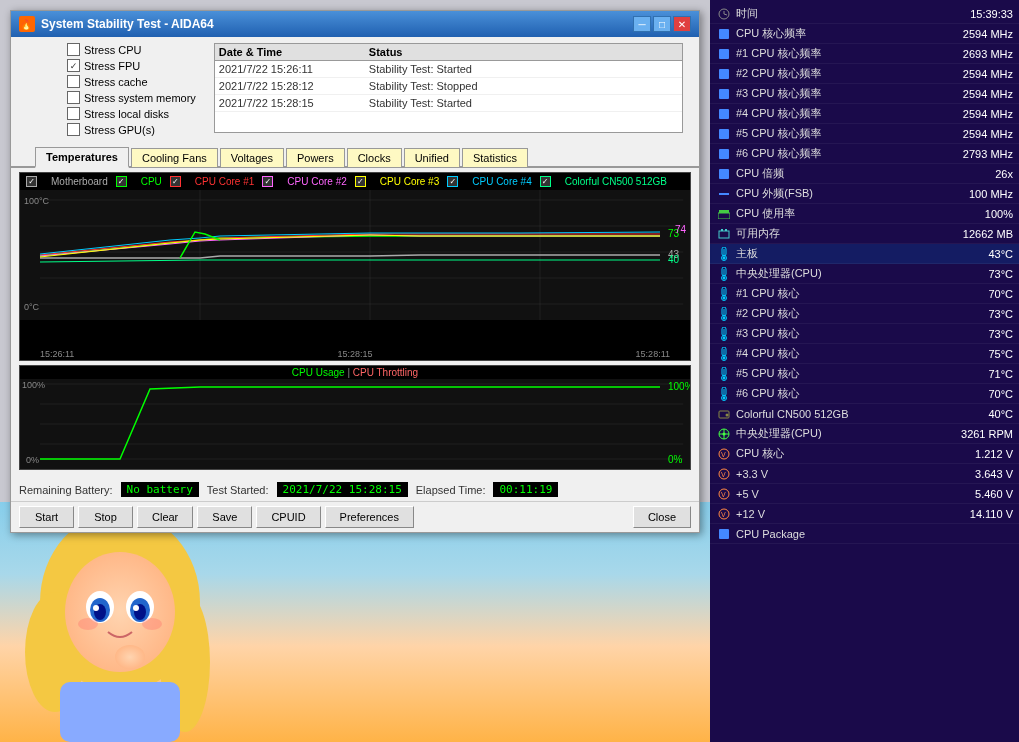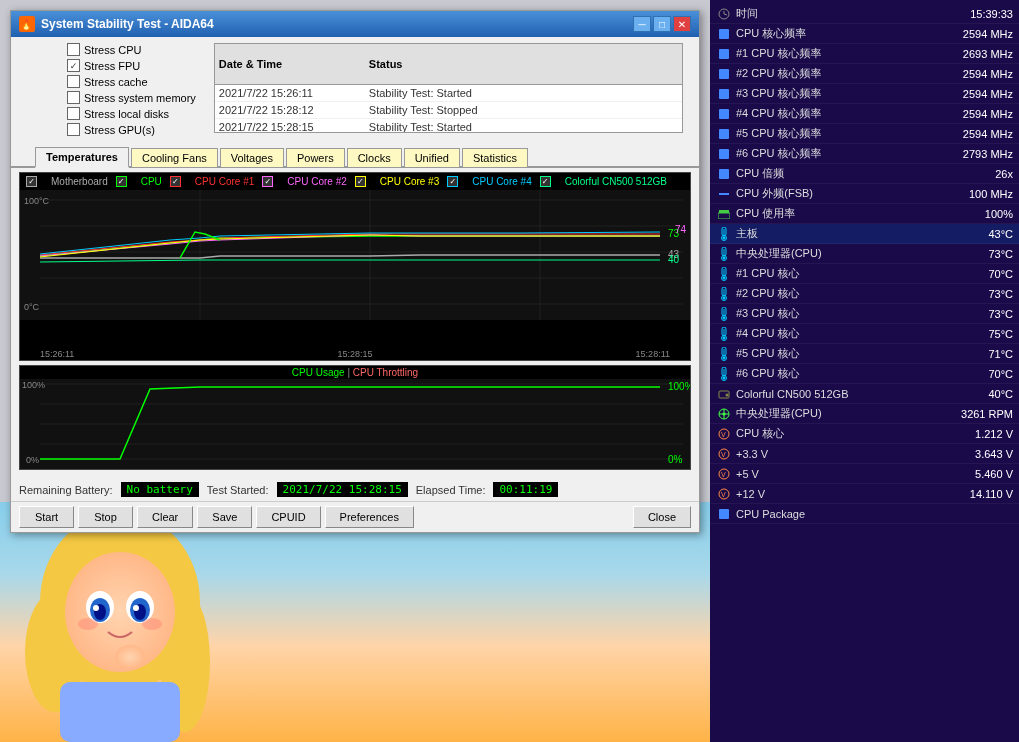--- a/index.html
+++ b/index.html
@@ -152,21 +152,21 @@
       background: white;
       border: 1px solid #999;
       height: 90px;
       overflow-y: auto;
     }
 
     .log-header {
       display: flex;
       background: #e0e0e0;
       border-bottom: 1px solid #999;
-      padding: 14px 4px;
+      padding: 2px 4px;
       font-size: 11px;
       font-weight: bold;
     }
 
     .log-header span:first-child { width: 150px; }
     .log-header span:last-child { flex: 1; }
 
     .log-row {
       display: flex;
       padding: 2px 4px;
@@ -693,20 +693,31 @@
     <div class="stat-icon">
       <svg width="12" height="10" viewBox="0 0 12 10">
           <rect x="0" y="4" width="12" height="6" fill="none" stroke="#44cc44" stroke-width="1"></rect>
           <rect x="1" y="1" width="10" height="3" fill="#44cc44"></rect>
         </svg>
     </div>
     <span class="stat-label">CPU 使用率</span>
     <span class="stat-value">100%</span>
   </div>
 
+  <div class="stat-row">
+    <div class="stat-icon">
+      <svg width="12" height="10">
+          <rect x="1" y="2" width="10" height="7" fill="none" stroke="#44cccc" stroke-width="1"></rect>
+          <rect x="3" y="0" width="2" height="2" fill="#44cccc"></rect>
+          <rect x="7" y="0" width="2" height="2" fill="#44cccc"></rect>
+        </svg>
+    </div>
+    <span class="stat-label">可用内存</span>
+    <span class="stat-value">12662 MB</span>
+  </div>
 
   <div class="stat-row" style="background:rgba(0,100,200,0.2);">
     <div class="stat-icon">
       <svg width="8" height="14" viewBox="0 0 8 14">
           <rect x="2" y="0" width="4" height="9" rx="2" fill="none" stroke="#00ccff" stroke-width="1"></rect>
           <circle cx="4" cy="11" r="2.5" fill="none" stroke="#00ccff" stroke-width="1"></circle>
           <rect x="3.5" y="2" width="1" height="7" fill="#00ccff"></rect>
           <circle cx="4" cy="11" r="1.5" fill="#00ccff"></circle>
         </svg>
     </div>

